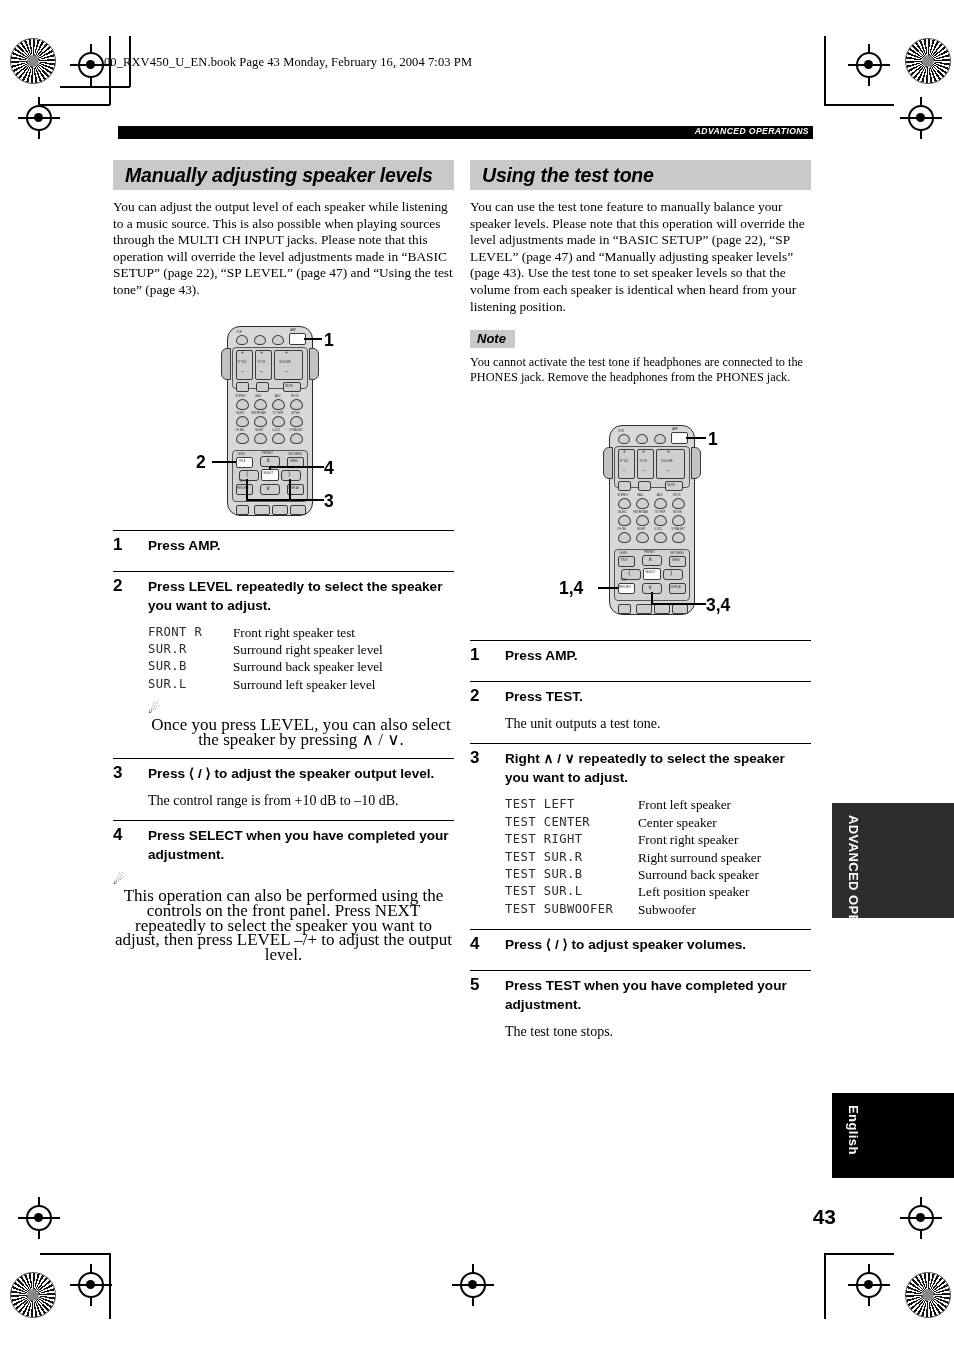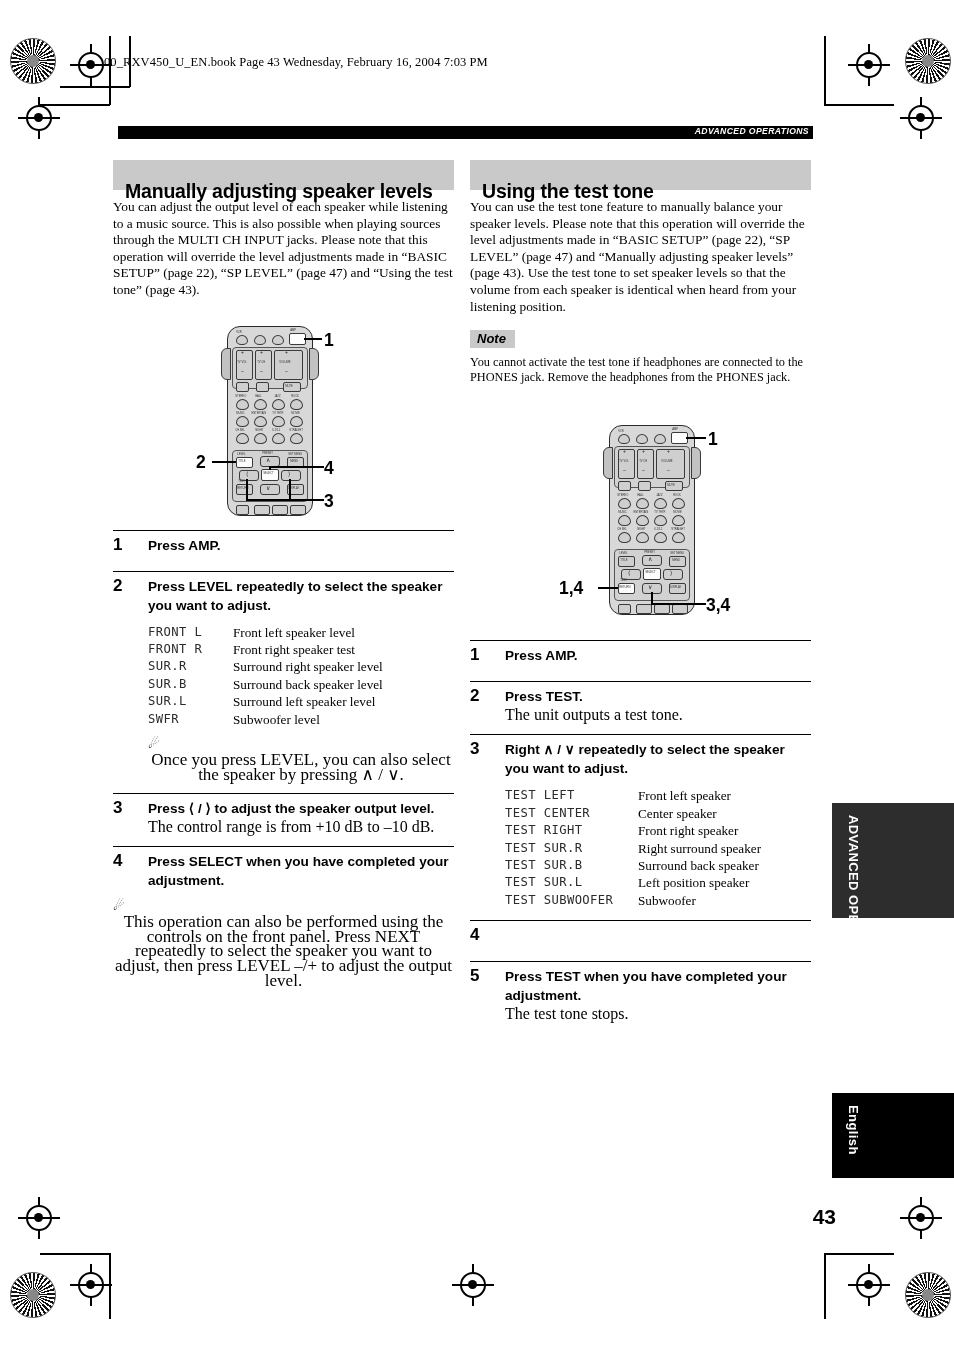--- a/index.html
+++ b/index.html
@@ -32,40 +32,40 @@
           background:#000;}
   .runner span{position:absolute;right:4px;top:0px;color:#fff;font-size:8.6px;
           font-family:"Liberation Sans",sans-serif;font-weight:bold;font-style:italic;
           letter-spacing:.4px;}
 
   .col{position:absolute;top:160px;width:341px;}
   .col.left{left:113px;}
   .col.right{left:470px;}
 
   .secbar{background:#c9c9c9;height:30px;position:relative;}
-  .secbar span{position:absolute;left:12px;top:20px;font-size:19.5px;
-     font-family:"Liberation Sans",sans-serif;font-weight:bold;
+  .secbar span{position:absolute;left:12px;top:4px;font-size:19.5px;
+     font-family:"Liberation Sans",sans-serif;font-weight:bold;font-style:italic;
      letter-spacing:-.2px;}
 
   .body{font-size:13.4px;line-height:16.6px;text-align:left;margin-top:9px;}
 
   .notebox{margin-top:14px;}
   .notelbl{display:inline-block;background:#c9c9c9;padding:1px 9px 2px 7px;
      font-family:"Liberation Sans",sans-serif;font-weight:bold;font-style:italic;
      font-size:13px;}
   .notetxt{font-size:12.3px;line-height:14.6px;margin-top:7px;}
 
   
   .step{border-top:1.6px solid #000;padding-top:5px;margin-top:11px;position:relative;
         min-height:24px;}
   .step .num{position:absolute;left:0;top:4px;font-family:"Liberation Sans",sans-serif;
         font-weight:bold;font-size:17px;}
   .step .head{margin-left:35px;font-family:"Liberation Sans",sans-serif;
         font-weight:bold;font-size:13.6px;line-height:19px;}
-  .step .sub{margin-left:35px;font-size:16px;line-height:16px;margin-top:1px;}
+  .step .sub{margin-left:35px;font-size:14px;line-height:16px;margin-top:10px;}
 
   .dtable{margin-left:35px;margin-top:9px;}
   .drow{display:flex;line-height:17.4px;}
   .dcode{font-family:"DejaVu Sans Mono",monospace;font-size:12.2px;
          letter-spacing:.4px;color:#2b2b2b;}
   .left .dcode{width:85px;}
   .right .dcode{width:133px;}
   .dtext{font-size:13.2px;}
 
   .tip{margin-left:35px;margin-top:10px;}
@@ -152,21 +152,21 @@
   <div class="crop-line" style="left:109px;top:36px;width:1.6px;height:69px;"></div>
   <div class="crop-line" style="left:60px;top:86px;width:70px;height:1.6px;"></div>
   <div class="crop-line" style="left:129px;top:36px;width:1.6px;height:51px;"></div>
   <div class="crop-line" style="left:824px;top:104px;width:70px;height:1.6px;"></div>
   <div class="crop-line" style="left:824px;top:36px;width:1.6px;height:69px;"></div>
   <div class="crop-line" style="left:40px;top:1253px;width:70px;height:1.6px;"></div>
   <div class="crop-line" style="left:109px;top:1253px;width:1.6px;height:66px;"></div>
   <div class="crop-line" style="left:824px;top:1253px;width:70px;height:1.6px;"></div>
   <div class="crop-line" style="left:824px;top:1253px;width:1.6px;height:66px;"></div>
 
-  <div class="filehdr">00_RXV450_U_EN.book  Page 43  Wednesday, February 16, 2004  7:03 PM</div>
+  <div class="filehdr">00_RXV450_U_EN.book  Page 43  Monday, February 16, 2004  7:03 PM</div>
 
   <div class="runner">
     <span>ADVANCED OPERATIONS</span>
   </div>
 
   <div class="col left">
 
     <div class="secbar">
       <span>Manually adjusting speaker levels</span>
     </div>
@@ -179,42 +179,34 @@
       <div class="num">1</div>
       <div class="head">Press AMP.</div>
     </div>
 
     <div class="step">
       <div class="num">2</div>
       <div class="head">Press LEVEL repeatedly to select the speaker you want to adjust.</div>
 
       <div class="dtable">
         <div class="drow">
-          <div class="dcode">FRONT L</div>
-          <div class="dtext">Front left speaker level</div>
-        </div>
-        <div class="drow">
           <div class="dcode">FRONT R</div>
           <div class="dtext">Front right speaker test</div>
         </div>
         <div class="drow">
           <div class="dcode">SUR.R</div>
           <div class="dtext">Surround right speaker level</div>
         </div>
         <div class="drow">
           <div class="dcode">SUR.B</div>
           <div class="dtext">Surround back speaker level</div>
         </div>
         <div class="drow">
           <div class="dcode">SUR.L</div>
           <div class="dtext">Surround left speaker level</div>
-        </div>
-        <div class="drow">
-          <div class="dcode">SWFR</div>
-          <div class="dtext">Subwoofer level</div>
         </div>
       </div>
 
       <div class="tip">
         <span class="tipicon">☄</span>
         <div class="tiptxt">Once you press LEVEL, you can also select the speaker by pressing ∧ / ∨.</div>
       </div>
     </div>
 
     <div class="step">
@@ -291,20 +283,21 @@
         </div>
         <div class="drow">
           <div class="dcode">TEST SUBWOOFER</div>
           <div class="dtext">Subwoofer</div>
         </div>
       </div>
     </div>
 
     <div class="step">
       <div class="num">4</div>
+      <div class="head">Press ⟨ / ⟩ to adjust speaker volumes.</div>
     </div>
 
     <div class="step">
       <div class="num">5</div>
       <div class="head">Press TEST when you have completed your adjustment.</div>
       <div class="sub">The test tone stops.</div>
     </div>
   </div>
 
   <div class="remote-wrap" style="left:196px;top:326px;width:170px;height:195px;">

